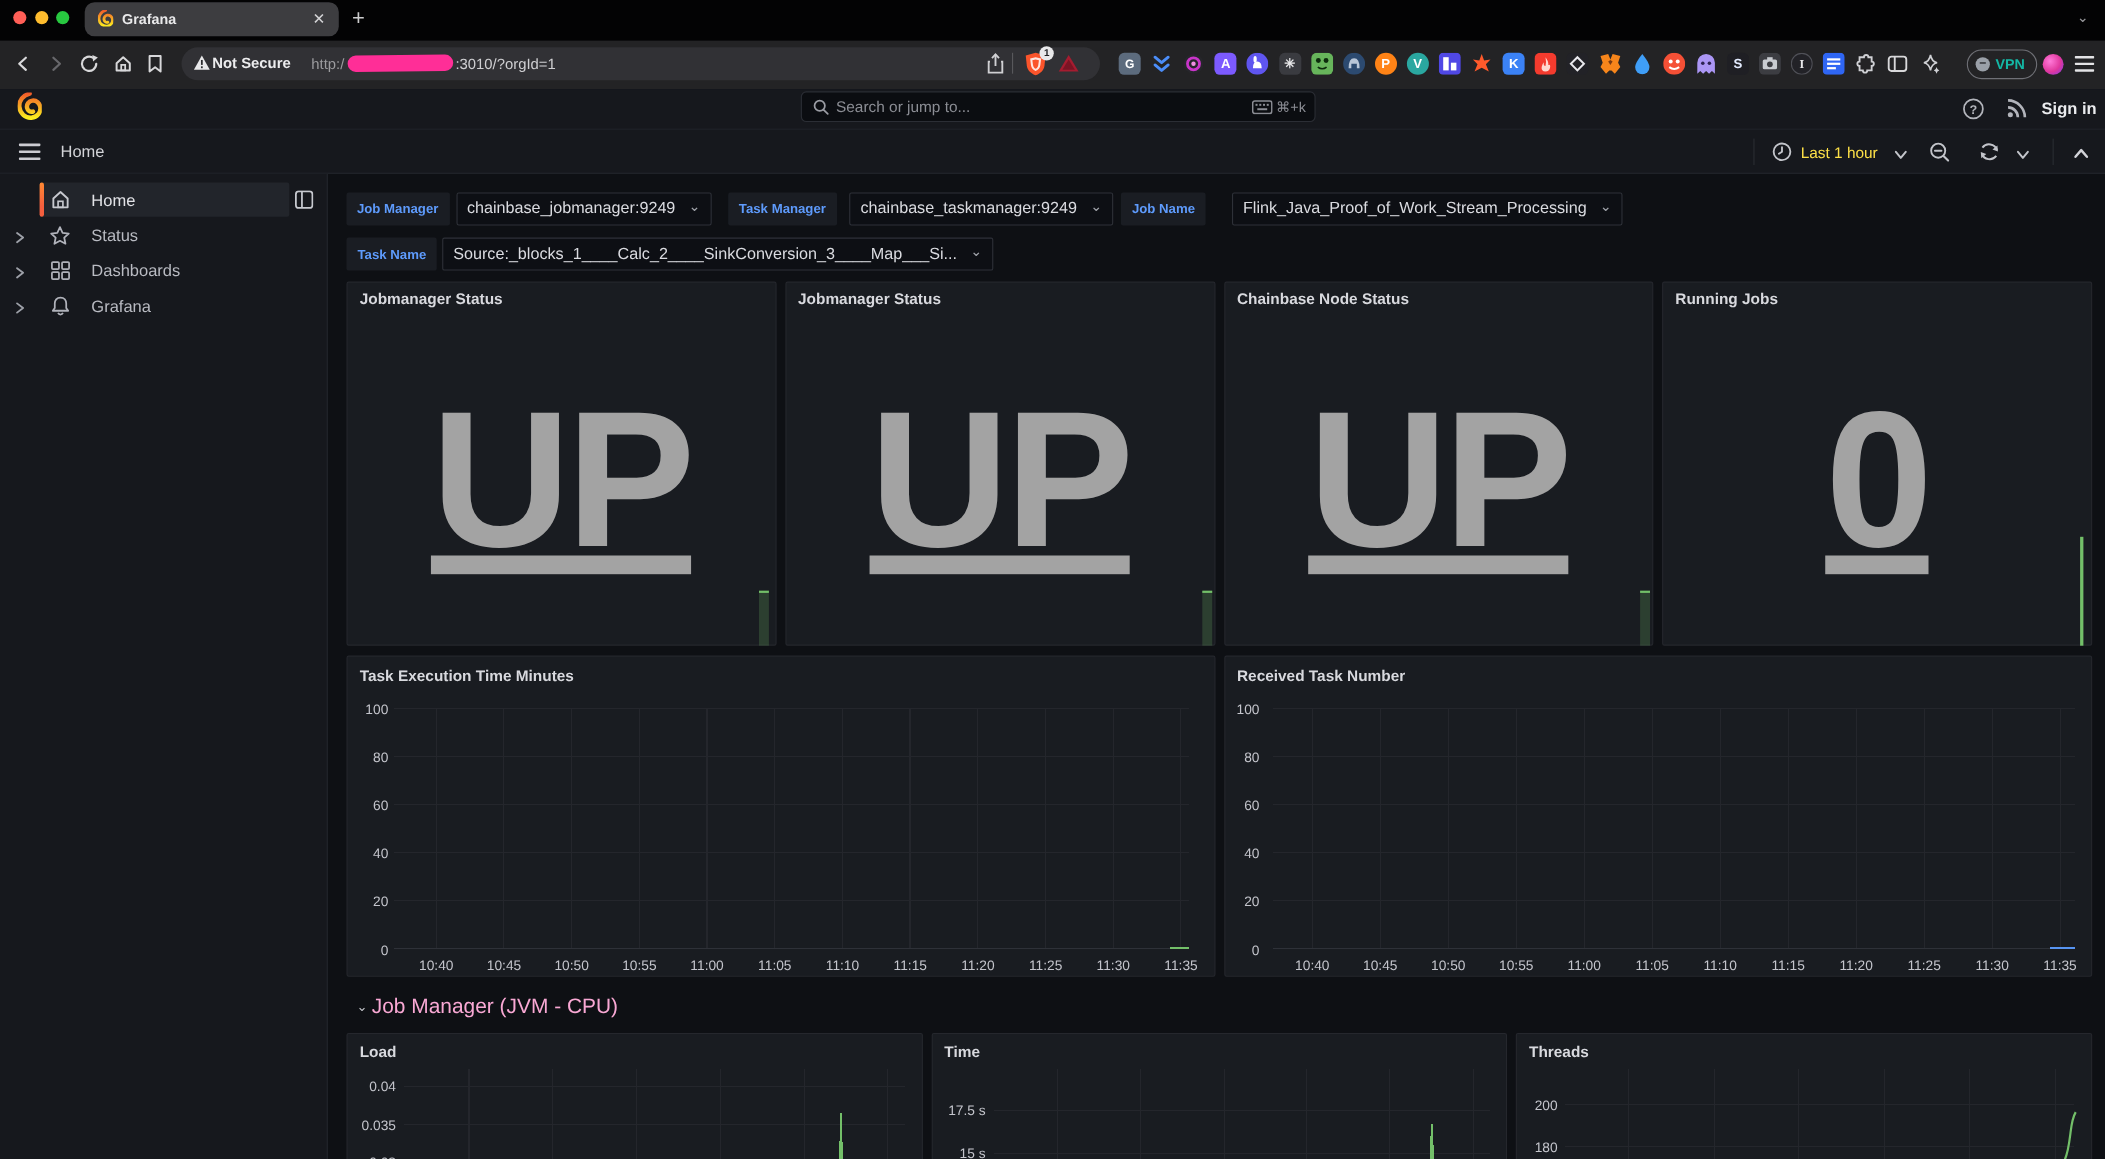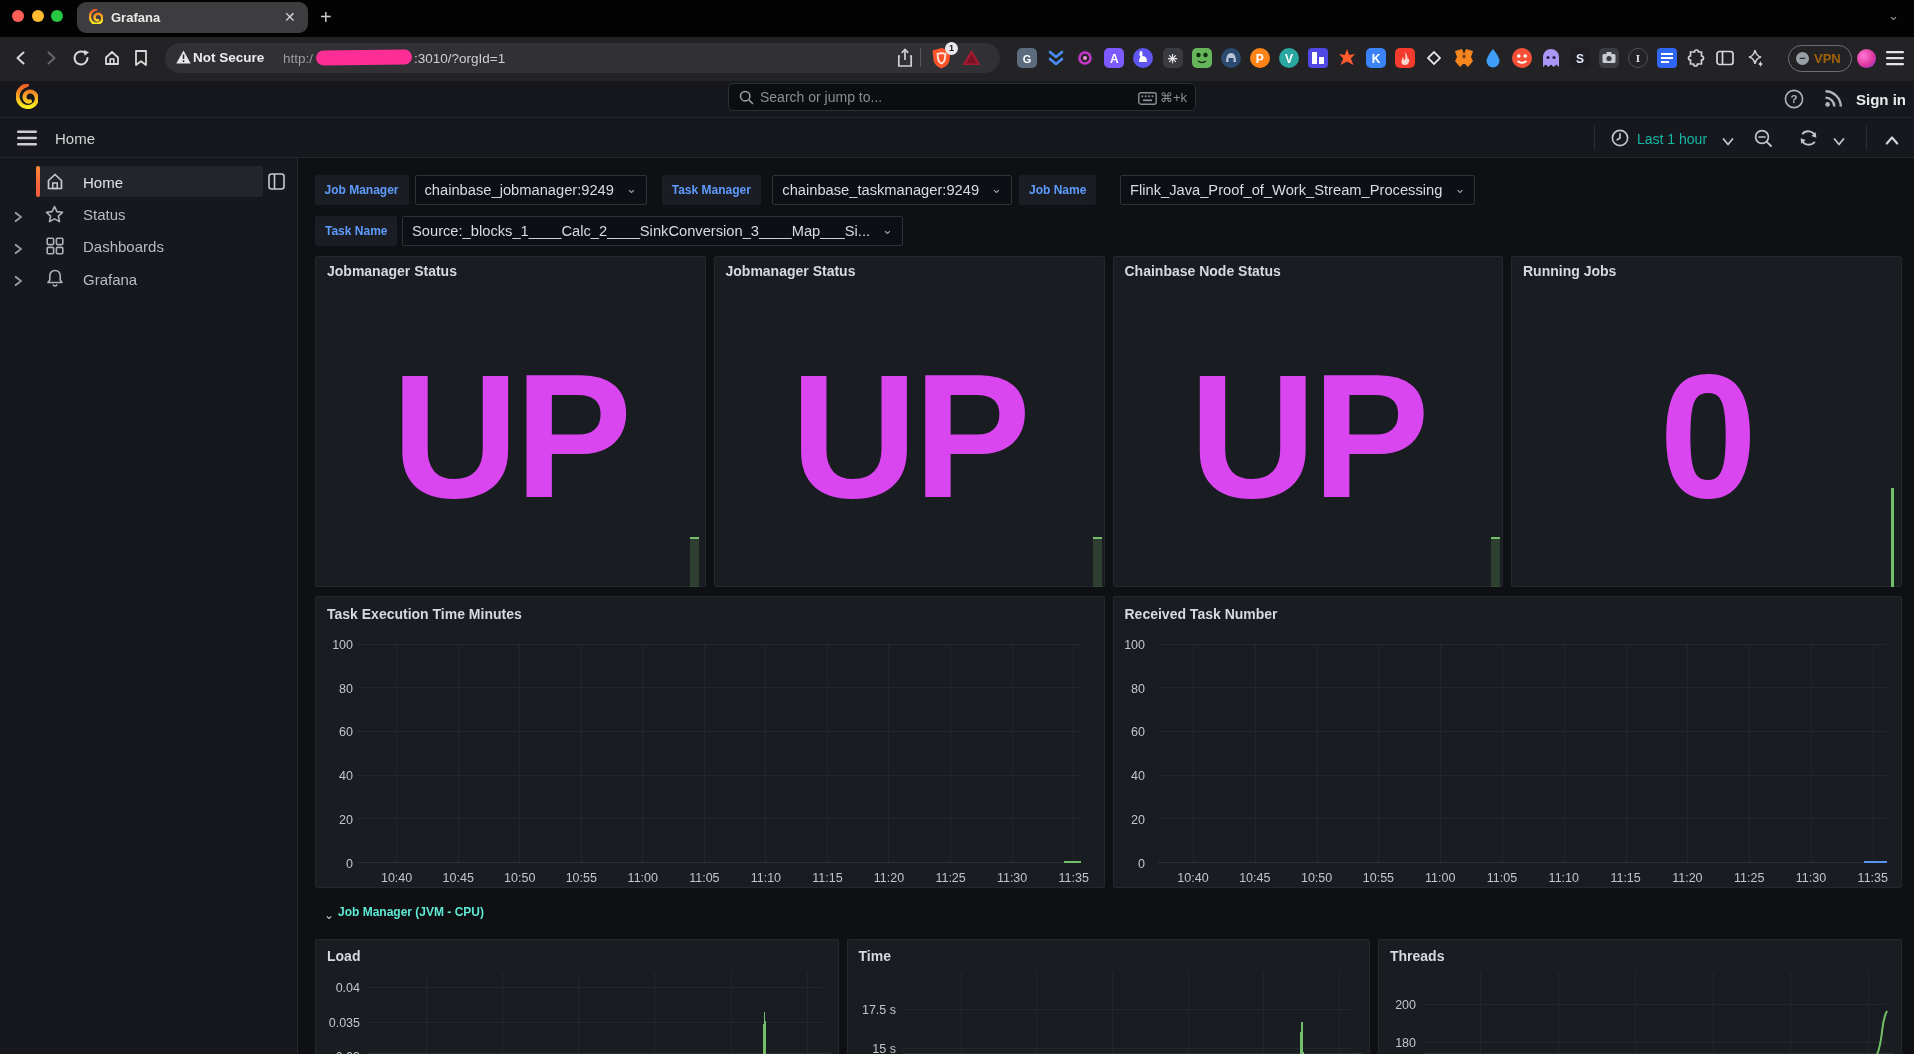--- a/index.html
+++ b/index.html
@@ -22,32 +22,32 @@
 #porttxt{left:414px;top:51px;font-size:13.5px;color:#cfcfd2;}
 
 #ghead{left:0;top:81px;width:1914px;height:37px;background:#16181d;border-bottom:1px solid #24262c;}
 #gcrumb{left:0;top:118px;width:1914px;height:40px;background:#16181d;border-bottom:1px solid #24262c;}
 #sidebar{left:0;top:158px;width:298px;height:896px;background:#16181d;border-right:1px solid #24262c;}
 #searchbox{left:728px;top:83px;width:468px;height:28px;background:#0b0d11;border:1px solid #2b2e35;border-radius:5px;}
 #searchtxt{left:760px;top:89px;font-size:14px;color:#8b8d94;}
 #kbdk{left:1160px;top:90px;font-size:13px;color:#8b8d94;}
 #signin{left:1856px;top:91px;font-size:15px;font-weight:700;color:#eaebee;}
 #crumbhome{left:55px;top:130px;font-size:15px;color:#d2d3d7;}
-#lasthour{left:1637px;top:131px;font-size:14px;font-weight:500;color:#14b8a6;}
+#lasthour{left:1637px;top:131px;font-size:14px;font-weight:500;color:#fde047;}
 
 #homeitem{left:36px;top:166px;width:227px;height:31px;background:#22252b;border-radius:2px;}
 #homebar{left:36px;top:166px;width:4px;height:31px;border-radius:4px;background:linear-gradient(0.01deg,#f55f3e 30%,#ff8833 99%);}
 .navtxt{font-size:15px;color:#b9bbc2;}
 
 .chip{position:absolute;height:30px;line-height:30px;background:#1a1d23;border-radius:2px;color:#5e9bfc;font-size:12px;font-weight:700;padding:0 10px;}
 .vbox{position:absolute;height:30px;line-height:28px;background:#0d0f14;border:1px solid #2e3138;border-radius:2px;color:#dadbe0;font-size:14.7px;padding:0 9px;white-space:nowrap;}
 .vbox .chev{color:#a2a5ac;font-size:13px;margin-left:12px;position:relative;top:-2px;}
 .panel{position:absolute;background:#191c21;border:1px solid #25272d;border-radius:2px;}
 .ptitle{position:absolute;font-size:14px;font-weight:700;color:#d8d9de;}
-.bigval{position:absolute;font-size:176px;font-weight:700;color:#d946ef;letter-spacing:-4px;}
+.bigval{position:absolute;font-size:176px;font-weight:700;color:#a3a3a3;letter-spacing:-4px;text-decoration:underline;}
 .ylab{position:absolute;font-size:12.5px;color:#c4c5cc;text-align:right;width:46px;padding-top:2px;}
 .xlab{position:absolute;font-size:12.5px;color:#c4c5cc;text-align:center;width:44px;padding-top:1.5px;}
 .spark{position:absolute;background:rgba(115,191,105,0.22);border-top:2px solid #73bf69;}
 </style>
 </head>
 <body>
 <div id="page">
 
 <div class="ab" id="tabbar"></div>
 <div class="ab tl" style="left:12px;background:#ff5f57;"></div>
@@ -202,21 +202,21 @@
         <rect x="2" y="3.5" width="16" height="13" rx="2.5" fill="none" stroke="#d8d8da" stroke-width="1.7"></rect>
         <line x1="7.5" y1="3.5" x2="7.5" y2="16.5" stroke="#d8d8da" stroke-width="1.7"></line>
       </svg></div>
 <div class="ab" style="left:1744.4999999999977px;top:48px;width:20px;height:20px;"><svg width="20" height="20" viewBox="0 0 20 20">
         <path d="M10 2 Q11 8 16 9 Q11 10 10 16 Q9 10 4 9 Q9 8 10 2Z" fill="none" stroke="#cfd0d4" stroke-width="1.5"></path>
         <path d="M15.5 13 Q16 15.5 18 16 Q16 16.5 15.5 19 Q15 16.5 13 16 Q15 15.5 15.5 13Z" fill="#cfd0d4"></path>
       </svg></div>
 <div class="ab" style="left:1788px;top:44.5px;width:64px;height:27px;">
       <div style="width:64px;height:27px;border:1.5px solid #6f7076;border-radius:14px;display:flex;align-items:center;">
         <div style="width:13px;height:13px;border-radius:50%;background:#9aa0a8;margin-left:7px;color:#26262a;font-size:11px;font-weight:700;line-height:12px;text-align:center;">−</div>
-        <span style="color:#a16207;font-size:13px;font-weight:700;margin-left:5px;">VPN</span>
+        <span style="color:#14b8a6;font-size:13px;font-weight:700;margin-left:5px;">VPN</span>
       </div>
     </div>
 <div class="ab" style="left:1857px;top:48.5px;width:19px;height:19px;">
       <div style="width:19px;height:19px;border-radius:50%;background:radial-gradient(circle at 35% 35%, #ff7ad9, #e0379d 55%, #7c3aed);"></div>
     </div>
 <div class="ab" style="left:1886px;top:50px;width:18px;height:16px;"><svg width="18" height="16" viewBox="0 0 18 16">
         <rect x="0" y="1" width="18" height="2.2" rx="1" fill="#e4e4e6"></rect>
         <rect x="0" y="7" width="18" height="2.2" rx="1" fill="#e4e4e6"></rect>
         <rect x="0" y="13" width="18" height="2.2" rx="1" fill="#e4e4e6"></rect>
       </svg></div>
@@ -450,21 +450,21 @@
 <div class="xlab" style="left:1418.2px;top:869px;">11:00</div>
 <div class="xlab" style="left:1480px;top:869px;">11:05</div>
 <div class="xlab" style="left:1541.8px;top:869px;">11:10</div>
 <div class="xlab" style="left:1603.6px;top:869px;">11:15</div>
 <div class="xlab" style="left:1665.4px;top:869px;">11:20</div>
 <div class="xlab" style="left:1727.2px;top:869px;">11:25</div>
 <div class="xlab" style="left:1789px;top:869px;">11:30</div>
 <div class="xlab" style="left:1850.8px;top:869px;">11:35</div>
 
 <div class="ab" style="left:324px;top:908px;color:#c7c8ce;font-size:12px;">⌄</div>
-<div class="ab" style="left:338px;top:905px;color:#5eead4;font-size:12px;font-weight:700;">Job Manager (JVM - CPU)</div>
+<div class="ab" style="left:338px;top:905px;color:#f9a8d4;font-size:19px;font-weight:400;">Job Manager (JVM - CPU)</div>
 
 <div class="panel" style="left:315px;top:938.5px;width:523.7px;height:130px;"></div>
 <div class="panel" style="left:846.7px;top:938.5px;width:523.7px;height:130px;"></div>
 <div class="panel" style="left:1378.3px;top:938.5px;width:523.7px;height:130px;"></div>
 <div class="ptitle" style="left:327px;top:948px;font-weight:700;">Load</div>
 <div class="ptitle" style="left:858.5px;top:948px;font-weight:700;">Time</div>
 <div class="ptitle" style="left:1390px;top:948px;font-weight:700;">Threads</div>
 <svg class="ab" style="left:315px;top:938.5px;" width="523" height="115.5" shape-rendering="crispEdges">
 <g stroke="#24262c" stroke-width="1">
 <line x1="111.4" y1="33" x2="111.4" y2="114.7"></line>

